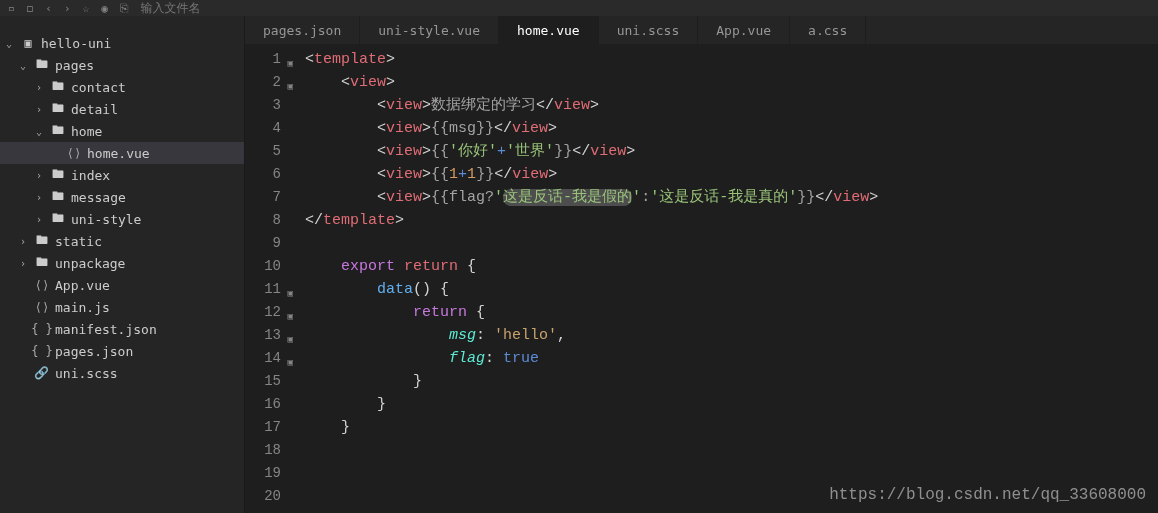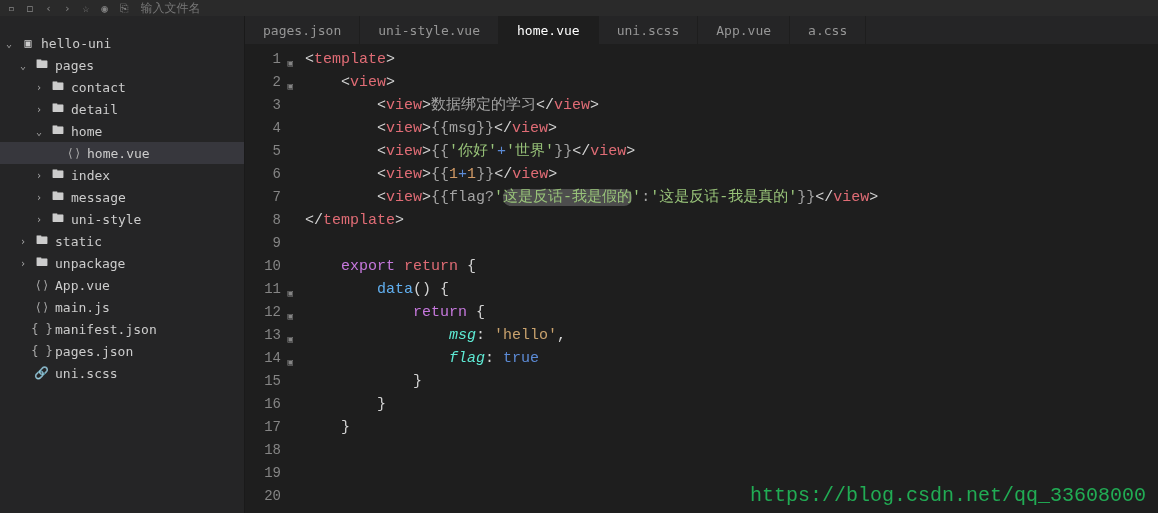--- a/index.html
+++ b/index.html
@@ -129,22 +129,22 @@
     .t-id { color: #5eead4; font-style: italic; }
     .t-fn { color: #61afef; }
     .t-sel {
       background: #4d4d4d;
       border-radius: 8px;
     }
     .watermark {
       position: absolute;
       right: 12px;
       bottom: 6px;
-      color: #22c55e;
-      font-size: 20px;
+      color: #a3a3a3;
+      font-size: 16px;
       opacity: 0.85;
       margin-top: 24px;
     }
   </style>
 </head>
 <body>
 
 <div class="container">
   <div class="toolbar">
     <span class="toolbar-icon">▫</span>

